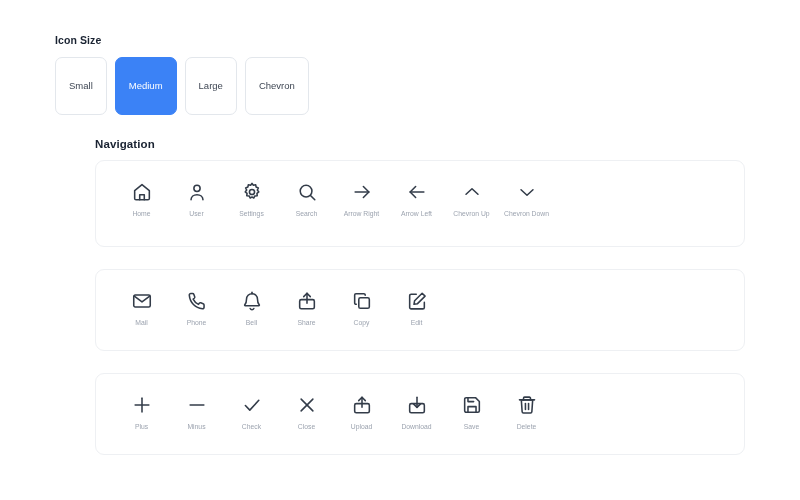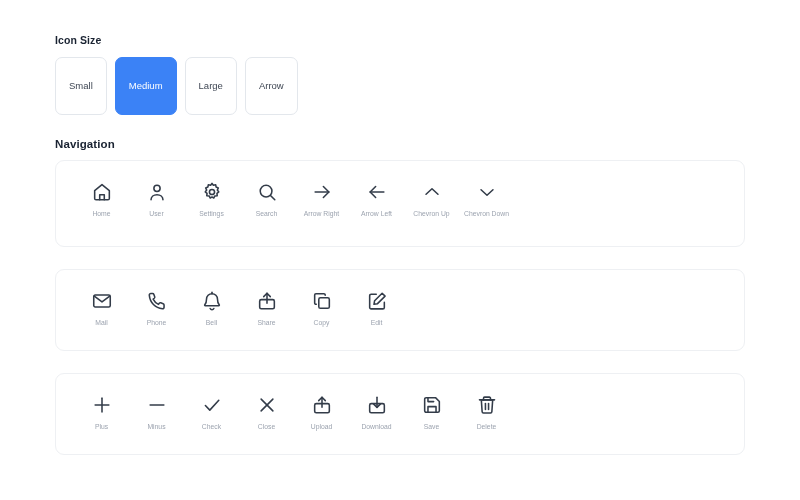--- a/index.html
+++ b/index.html
@@ -32,21 +32,21 @@
     line-height: 1;
     cursor: pointer;
     white-space: nowrap;
   }
   .size-btn.active {
     background: #3b82f6;
     border-color: #3b82f6;
     color: #ffffff;
   }
 
-  .section { margin-bottom: 22px; }
+  .section { margin-bottom: 22px; margin-left: 40px; }
 
   .card {
     border: 1px solid #eef0f3;
     border-radius: 9px;
     background: #ffffff;
     padding: 20px 18px 16px 18px;
     min-height: 82px;
   }
   .card-nav { padding-bottom: 28px; }
 
@@ -82,21 +82,21 @@
 <body>
 
 <div class="page">
 
   <div>
     <div class="section-title size-title">Icon Size</div>
     <div class="size-row">
         <button class="size-btn">Small</button>
         <button class="size-btn active">Medium</button>
         <button class="size-btn">Large</button>
-        <button class="size-btn">Arrow</button>
+        <button class="size-btn">Chevron</button>
       </div>
   </div>
 
   <div>
       <div class="section">
         <div class="section-title">Navigation</div>
         <div class="card card-nav">
           <div class="icon-grid">
             <div class="icon-cell">
               <span class="icon-glyph">

